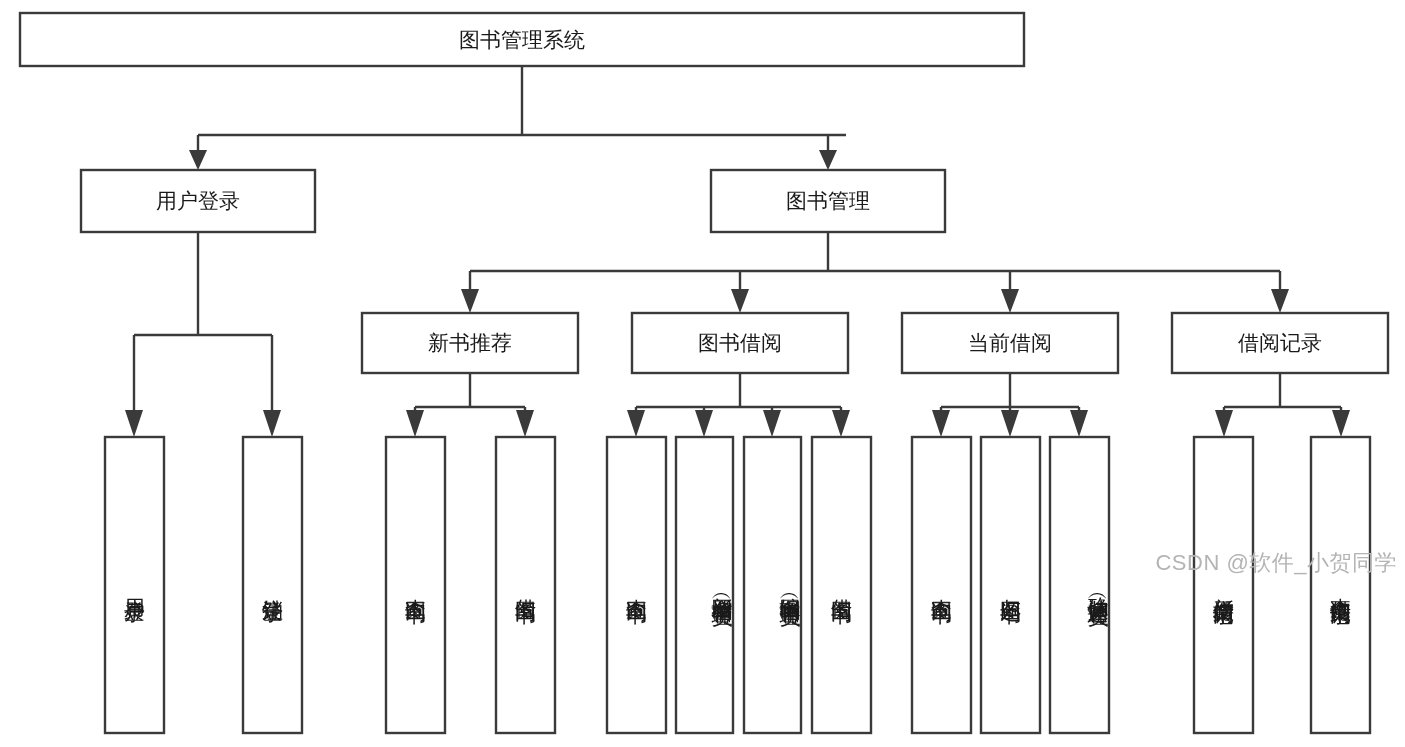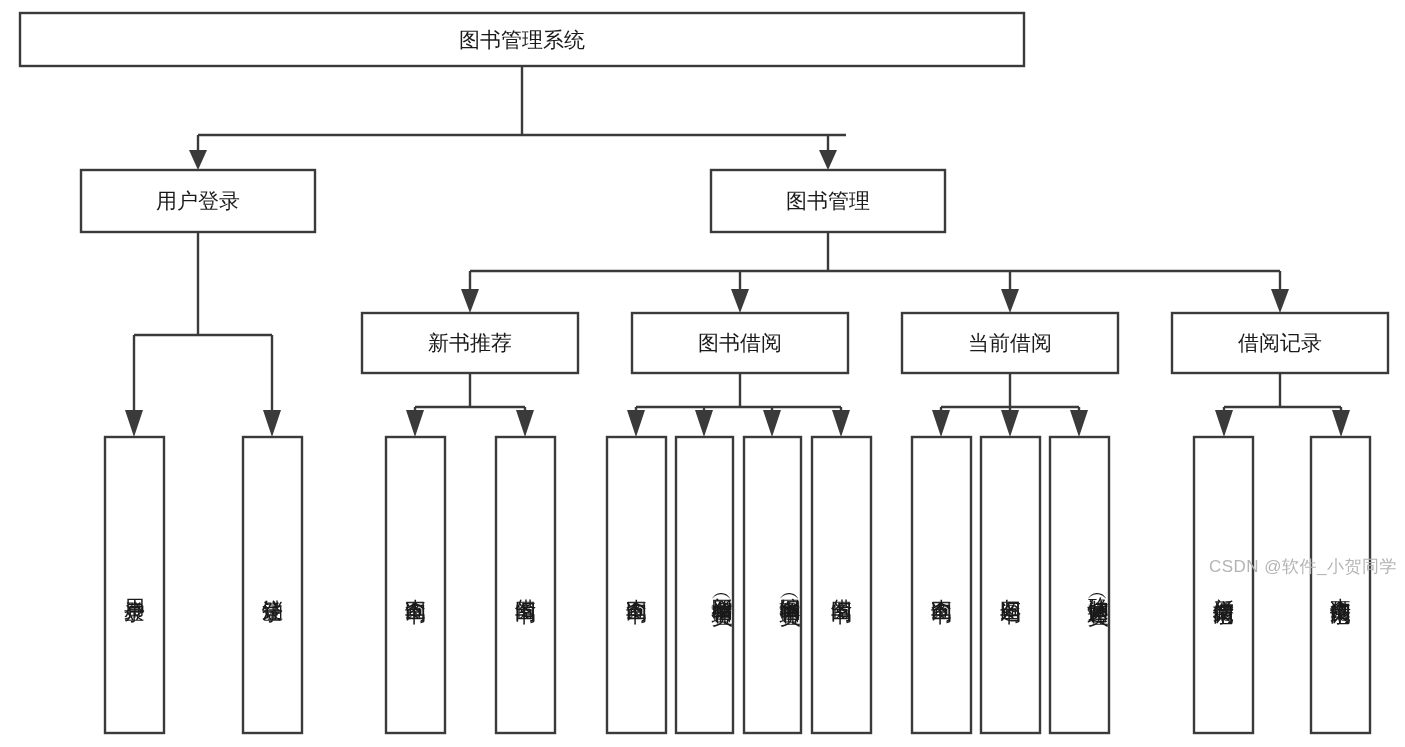--- a/index.html
+++ b/index.html
@@ -66,21 +66,21 @@
   }
   .leaf-hit {
     position: absolute;
     background: transparent;
   }
   #watermark {
     position: absolute;
     right: 8px;
     bottom: 6px;
     font-family: "Liberation Sans", "DejaVu Sans", sans-serif;
-    font-size: 17px;
+    font-size: 22px;
     color: #b4b4b4;
     white-space: nowrap;
     letter-spacing: 0.5px;
   }
 </style>
 </head>
 <body>
 
 <div id="diagram-root">
 

